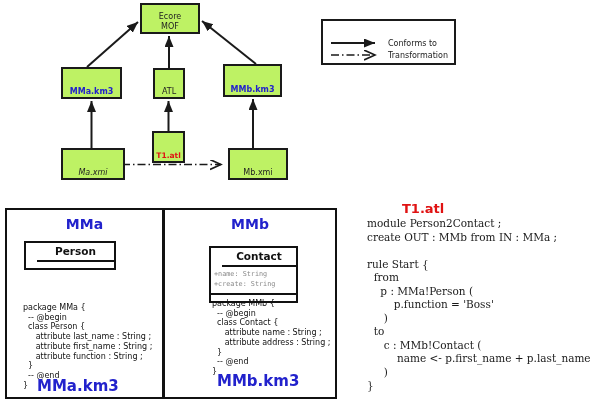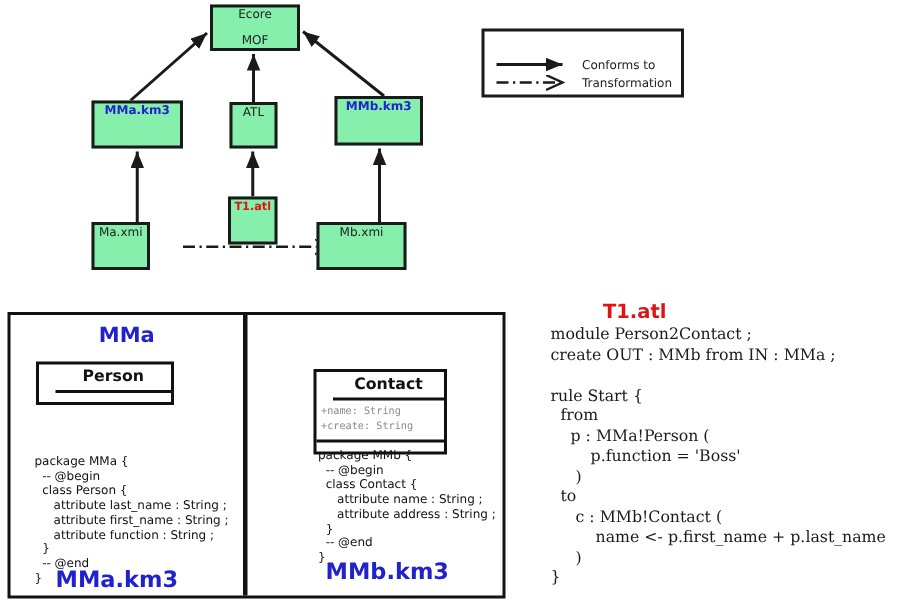--- a/index.html
+++ b/index.html
@@ -12,36 +12,36 @@
     overflow: hidden;
   }
   svg.arrows {
     position: absolute; left: 0; top: 0;
     width: 600px; height: 403px;
     pointer-events: none;
   }
   
   .node {
     position: absolute;
-    background: #86efac;
+    background: #bef264;
     border: 2px solid #1a1a1a;
     display: flex; flex-direction: column;
-    align-items: center; justify-content: space-between;
+    align-items: center; justify-content: flex-end;
     font-size: 8px; color: #222; line-height: 10px;
     text-align: center;
   }
   .node.blue { color: #2222cc; font-weight: 600; }
   .node.red  { color: #e01212; font-weight: 600; font-size: 7.5px; }
   #n-ecore { left: 140px; top: 3px;   width: 60px; height: 31px; }
   #n-mma   { left: 61px;  top: 67px;  width: 61px; height: 32px; }
   #n-atl   { left: 153px; top: 68px;  width: 32px; height: 31px; }
   #n-mmb   { left: 223px; top: 64px;  width: 59px; height: 33px; }
-  #n-maxmi { left: 61px;  top: 148px; width: 39px; height: 32px; }
+  #n-maxmi { left: 61px;  top: 148px; width: 64px; height: 32px; font-style: italic; }
   #n-t1    { left: 152px; top: 131px; width: 33px; height: 32px; }
-  #n-mbxmi { left: 211px; top: 148px; width: 60px; height: 32px; }
+  #n-mbxmi { left: 228px; top: 148px; width: 60px; height: 32px; }
 
   
   .legend {
     position: absolute; left: 321px; top: 19px;
     width: 135px; height: 46px;
     border: 2px solid #1a1a1a; background: #fff;
     display: flex; flex-direction: column; justify-content: space-evenly;
     padding: 16px 6px;
   }
   .legend-row { display: flex; align-items: center; }
@@ -186,20 +186,21 @@
      attribute last_name : String ;
      attribute first_name : String ;
      attribute function : String ;
   }
   -- @end
 }</pre>
       <div class="file-label" id="label-a">MMa.km3</div>
     </div>
 
     <div class="col col-b">
+      <div class="col-title">MMb</div>
       <div class="uml" id="uml-contact">
         <div class="uml-name">Contact</div>
         <div class="uml-attrs">
             <div class="uml-attr">+name: String</div>
             <div class="uml-attr">+create: String</div>
           </div>
         <div class="uml-ops"></div>
       </div>
       <pre class="km3" id="km3-b">package MMb {
   -- @begin

